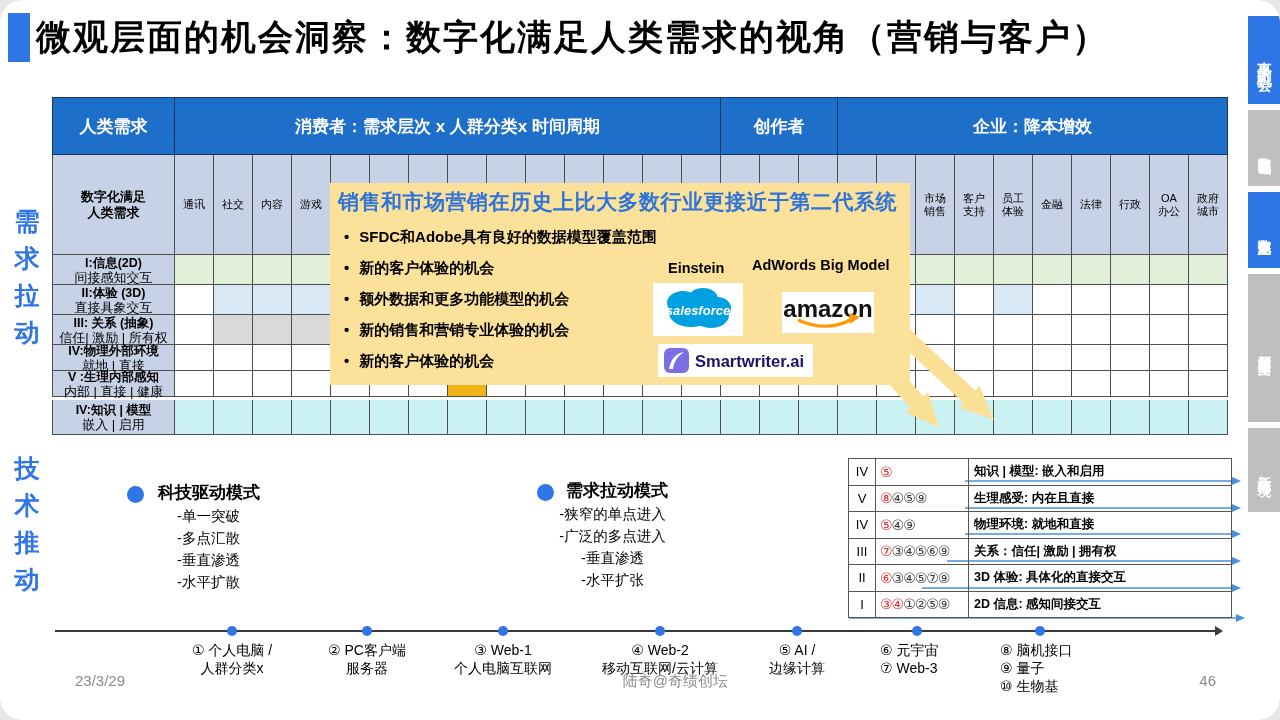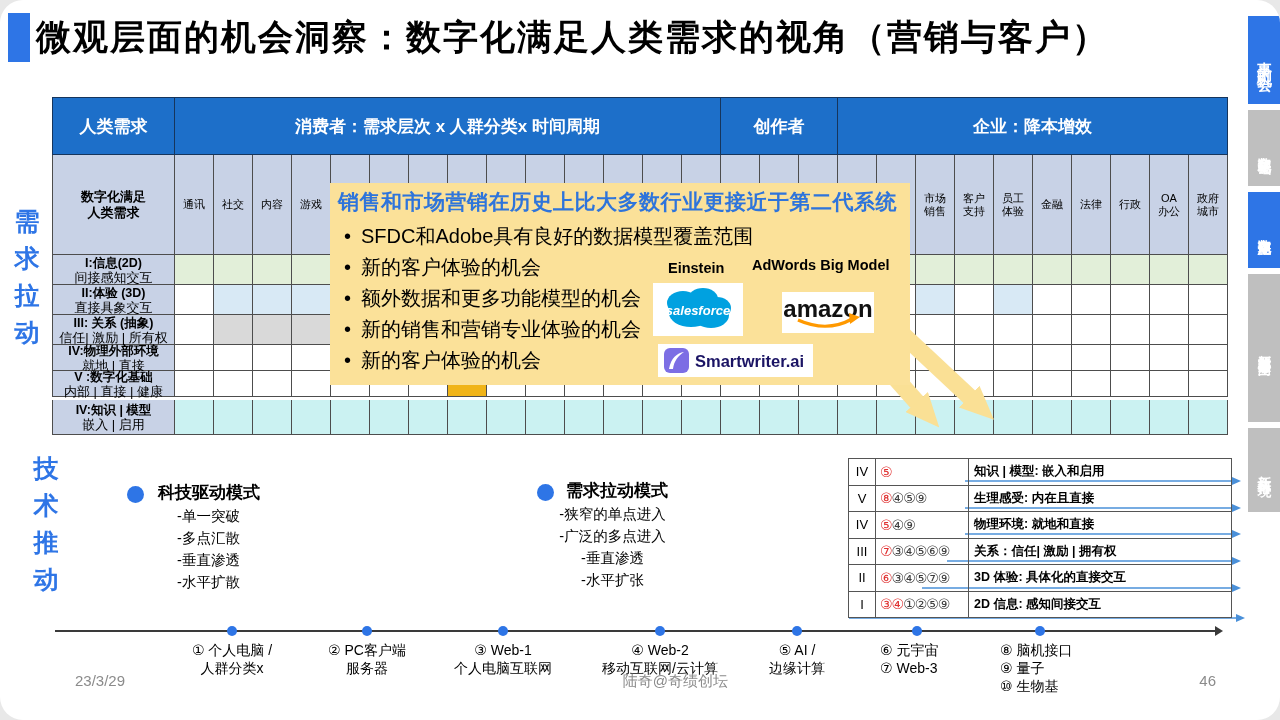--- a/index.html
+++ b/index.html
@@ -31,21 +31,21 @@
       display:flex;align-items:center;justify-content:center;text-align:center;
       font-size:11px;line-height:13px;white-space:pre-line;}
   .t-cell{box-sizing:border-box;width:39px;flex:none;border-right:1px solid #4d4d4d;border-bottom:1px solid #4d4d4d;}
   .t-label .main{font-weight:bold;font-size:12.5px;line-height:15px;}
   .t-label .sub{font-size:13px;line-height:13px;}
   .t-gap{height:3px;background:#fff;}
   
   #callout{position:absolute;left:330px;top:183px;width:580px;height:202px;background:#FBE199;z-index:4;}
   #callout .c-title{position:absolute;left:8px;top:5px;font-size:21px;font-weight:bold;color:#2E74DB;white-space:nowrap;letter-spacing:0.5px;}
   #callout ul{position:absolute;left:14px;top:38px;margin:0;padding:0;list-style:none;}
-  #callout li{font-size:20px;font-weight:normal;line-height:31px;white-space:nowrap;}
+  #callout li{font-size:15px;font-weight:bold;line-height:31px;white-space:nowrap;}
   #callout li::before{content:"•";margin-right:10px;}
   .logo-label{position:absolute;font-size:14.5px;font-weight:bold;white-space:nowrap;}
   .logo-box{position:absolute;background:#fff;}
   
   .mode-dot{position:absolute;width:17px;height:17px;border-radius:50%;background:#2E75E6;}
   .mode-title{position:absolute;font-size:17px;font-weight:bold;white-space:nowrap;}
   .mode-items{position:absolute;font-size:14.5px;line-height:22px;text-align:center;}
   
   #mini-table{position:absolute;left:848px;top:458px;width:384px;height:160px;z-index:3;
       display:flex;flex-direction:column;border:1px solid #555;box-sizing:border-box;background:transparent;}
@@ -73,21 +73,21 @@
   <div class="title-square"></div>
   <div class="page-title">微观层面的机会洞察：数字化满足人类需求的视角（营销与客户）</div>
 
   <div class="side-tab" style="top:16px;height:88px;background:#2E75E6;font-size:15px;letter-spacing:5px;">事的机会</div>
   <div class="side-tab" style="top:110px;height:76px;background:#BFBFBF;letter-spacing:1px;">数字化基础</div>
   <div class="side-tab" style="top:192px;height:76px;background:#2E75E6;letter-spacing:1px;">数字化应用</div>
   <div class="side-tab" style="top:274px;height:148px;background:#BFBFBF;letter-spacing:1px;font-size:13px;">新能源材料生命空间</div>
   <div class="side-tab" style="top:428px;height:84px;background:#BFBFBF;letter-spacing:2px;">新执行环境</div>
 
   <div class="rail" style="top:203px;">需求拉动</div>
-  <div class="rail" style="top:450px;margin-left:19px;">技术推动</div>
+  <div class="rail" style="top:450px;">技术推动</div>
 
   <div id="main-table">
     <div class="gh-row">
       <div class="gh" style="width:123px;">人类需求</div>
       <div class="gh" style="width:546px;">消费者：需求层次 x 人群分类x 时间周期</div>
       <div class="gh" style="width:117px;">创作者</div>
       <div class="gh" style="width:390px;">企业：降本增效</div>
     </div>
     <div class="t-row" id="sub-row">
         <div class="sh-label">数字化满足
@@ -253,21 +253,21 @@
           <div class="t-cell" style="background: rgb(255, 255, 255);"></div>
           <div class="t-cell" style="background: rgb(255, 255, 255);"></div>
           <div class="t-cell" style="background: rgb(255, 255, 255);"></div>
           <div class="t-cell" style="background: rgb(255, 255, 255);"></div>
           <div class="t-cell" style="background: rgb(255, 255, 255);"></div>
           <div class="t-cell" style="background: rgb(255, 255, 255);"></div>
           <div class="t-cell" style="background: rgb(255, 255, 255);"></div>
         </div>
         <div class="t-row" style="height: 26px;">
           <div class="t-label">
-            <div class="main">V :数字化基础</div>
+            <div class="main">V :生理内部感知</div>
             <div class="sub">内部 | 直接 | 健康</div>
           </div>
           <div class="t-cell" style="background: rgb(255, 255, 255);"></div>
           <div class="t-cell" style="background: rgb(255, 255, 255);"></div>
           <div class="t-cell" style="background: rgb(255, 255, 255);"></div>
           <div class="t-cell" style="background: rgb(255, 255, 255);"></div>
           <div class="t-cell" style="background: rgb(255, 255, 255);"></div>
           <div class="t-cell" style="background: rgb(255, 255, 255);"></div>
           <div class="t-cell" style="background: rgb(255, 255, 255);"></div>
           <div class="t-cell" style="background: rgb(240, 180, 24);"></div>

